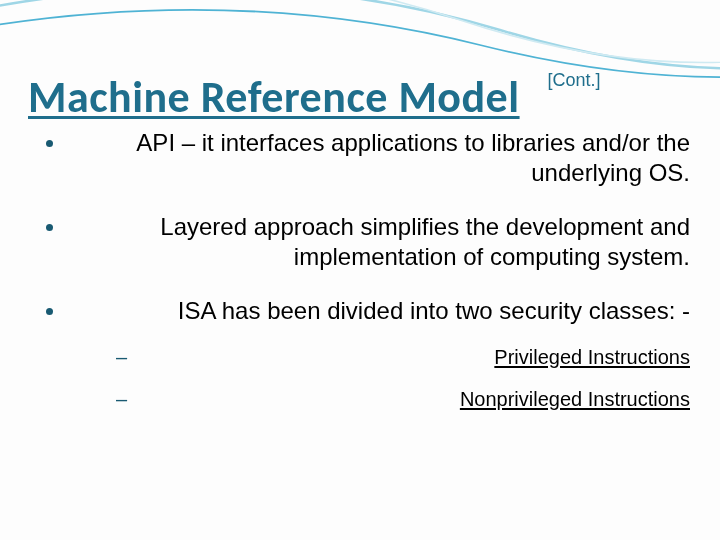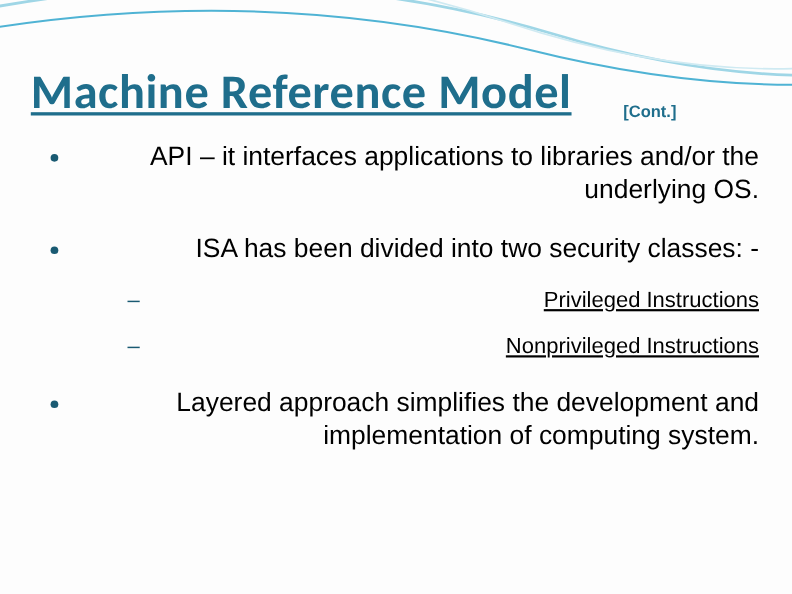--- a/index.html
+++ b/index.html
@@ -15,41 +15,41 @@
     position: absolute;
     top: -180px;
     left: -100px;
     width: 1000px;
     height: 300px;
     pointer-events: none;
   }
   .swoosh svg { width: 100%; height: 100%; }
   .title-wrap {
     position: absolute;
-    top: 56px;
+    top: 70px;
     left: 28px;
     right: 20px;
     display: flex;
-    align-items: flex-end;
-    gap: 23px;
+    align-items: flex-start;
+    gap: 4px;
   }
   .title {
     font-family: "Segoe UI", "Calibri", Arial, sans-serif;
     font-weight: 700;
     font-size: 44px;
     color: #1f6e8c;
     text-decoration: underline;
     text-decoration-thickness: 3px;
     text-underline-offset: 4px;
     letter-spacing: 0.5px;
   }
   .cont {
     font-family: "Segoe UI", Arial, sans-serif;
-    font-weight: 700;
-    font-size: 15px;
+    font-weight: 400;
+    font-size: 18px;
     color: #1f6e8c;
     padding-left: 24px;
   }
   .content {
     position: absolute;
     top: 128px;
     left: 38px;
     right: 30px;
   }
   ul.main {
@@ -115,27 +115,27 @@
   <span class="title">Machine Reference Model</span>
   <span class="cont">[Cont.]</span>
 </div>
 
 <div class="content">
   <ul class="main">
     <li>
       <span>API – it interfaces applications to libraries and/or the underlying OS.</span>
     </li>
     <li>
+      <span>Layered approach simplifies the development and implementation of computing system.</span>
+    </li>
+    <li>
       <span>ISA has been divided into two security classes: -</span>
       <ul class="sub">
         <li>
           <span class="sub-text">Privileged Instructions</span>
         </li>
         <li>
           <span class="sub-text">Nonprivileged Instructions</span>
         </li>
       </ul>
     </li>
-    <li>
-      <span>Layered approach simplifies the development and implementation of computing system.</span>
-    </li>
   </ul>
 </div>
 
 </body></html>

